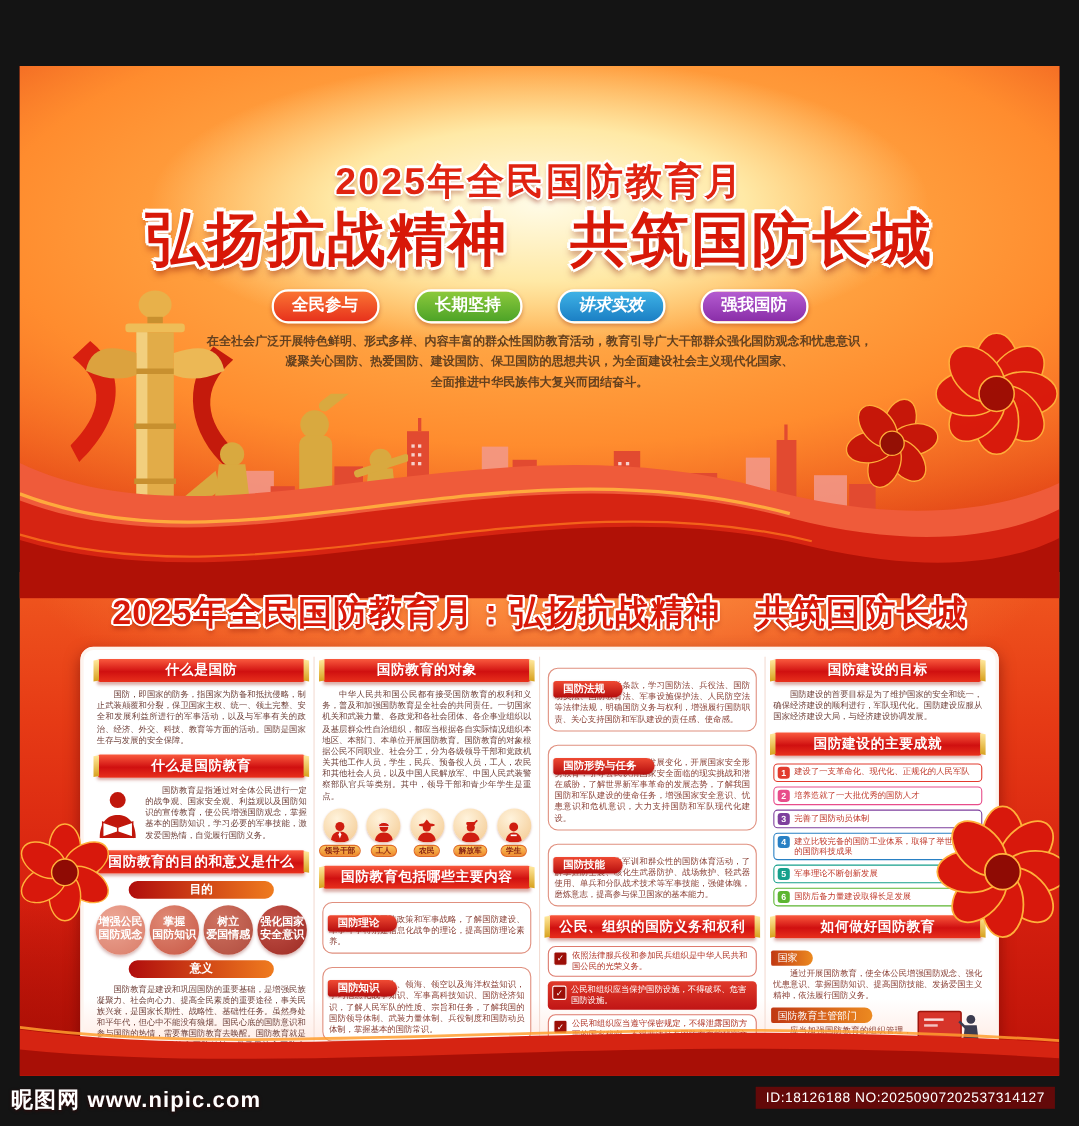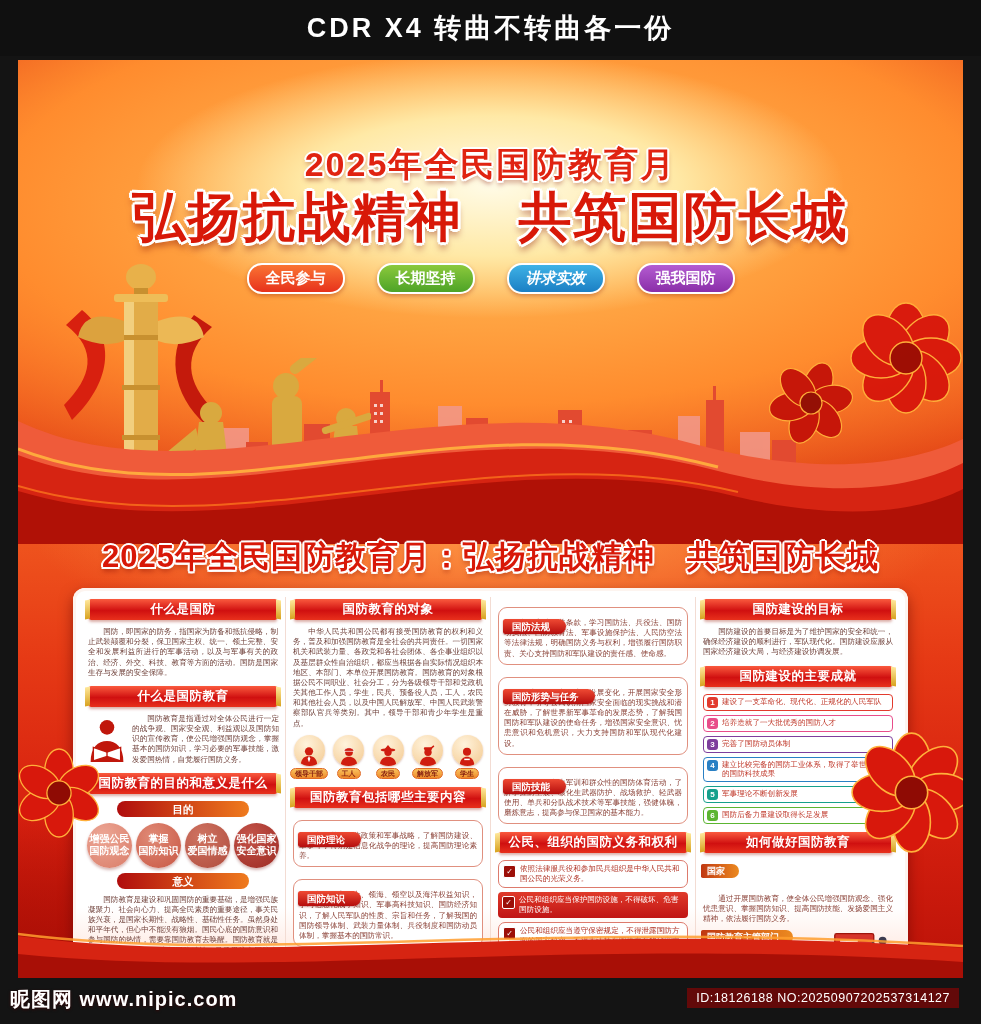--- a/index.html
+++ b/index.html
@@ -97,38 +97,35 @@
   .duty .chk{flex:none;width:11px;height:11px;margin-top:1px;background:#9c0f08;border:1px solid #fff;
              border-radius:2px;color:#fff;font-size:8px;line-height:11px;text-align:center;font-weight:700;}
   .duty.outline{border:1px solid #dd7a6c;border-radius:7px;padding:3px 4px;color:#b03325;background:#fff;}
   .duty.solid{background:linear-gradient(180deg,#e03a2a,#c01515);border-radius:4px;padding:3px 4px;color:#fff;}
   
   .ach{display:flex;gap:4px;align-items:flex-start;border:1px solid var(--c);border-radius:4px;
        padding:2px 3px;margin:4px 2px;font-size:7.6px;line-height:1.3;color:#c0392b;background:#fff;}
   .ach .num{flex:none;width:11px;height:11px;border-radius:3px;color:#fff;text-align:center;
             line-height:11px;font-weight:800;font-size:8px;background:var(--c);}
   
-  .how-tab{display:inline-block;background:linear-gradient(90deg,#c03812,#ec8a20);color:#fff;font-weight:700;
-           font-size:9px;line-height:14px;padding:0 14px 0 6px;border-radius:2px 8px 8px 2px;margin:4px 0 16px;text-align:center;}
+  .how-tab{display:inline-block;background:linear-gradient(90deg,#c03812,#ec8a20);color:#fff;font-weight:400;
+           font-size:9px;line-height:14px;padding:0 14px 0 6px;border-radius:2px 8px 8px 2px;margin:4px 0 2px;text-align:center;}
   .how-text{font-size:7.6px;line-height:1.32;color:#8a4036;text-indent:2em;margin:0 2px 2px;text-align:justify;}
   .class-illu{float:right;width:62px;height:52px;margin:2px 0 2px 4px;}
   
   .wm-site{position:absolute;left:10px;top:986px;z-index:9;color:#fff;font-weight:800;font-size:20px;
            letter-spacing:1px;text-shadow:0 1px 3px rgba(60,0,0,.8);}
   .wm-id{position:absolute;right:22px;top:988px;z-index:9;background:rgba(110,8,8,.88);color:#fff;
          font-size:12.5px;padding:3px 9px;letter-spacing:.5px;}
 </style>
 </head>
 <body>
 
 <div class="stage">
 
-  <div class="top-bar">
-    <span>CDR X4 转曲不转曲各一份</span>
-  </div>
 
   <div class="poster1">
 
     <svg class="p1-art" style="right:-8px;top:238px;" width="215" height="175" viewBox="0 0 215 175">
       <g stroke="#ffb03a" stroke-width="1.4" fill="#d8180c" opacity="0.97">
         <ellipse cx="150" cy="35" rx="20" ry="30" transform="rotate(0 150 60)"></ellipse>
         <ellipse cx="150" cy="35" rx="20" ry="30" transform="rotate(45 150 60)"></ellipse>
         <ellipse cx="150" cy="35" rx="20" ry="30" transform="rotate(90 150 60)"></ellipse>
         <ellipse cx="150" cy="35" rx="20" ry="30" transform="rotate(135 150 60)"></ellipse>
         <ellipse cx="150" cy="35" rx="20" ry="30" transform="rotate(180 150 60)"></ellipse>
@@ -232,20 +229,25 @@
     <div class="p1-sub ow-s">2025年全民国防教育月</div>
     <div class="p1-title ow">
       <span>弘扬抗战精神</span>
       <span>共筑国防长城</span>
     </div>
     <div class="p1-pills">
       <span class="pill1 pc-orange">全民参与</span>
       <span class="pill1 pc-green">长期坚持</span>
       <span class="pill1 pc-blue">讲求实效</span>
       <span class="pill1 pc-purple">强我国防</span>
+    </div>
+    <div class="p1-desc">
+      <div>在全社会广泛开展特色鲜明、形式多样、内容丰富的群众性国防教育活动，教育引导广大干部群众强化国防观念和忧患意识，</div>
+      <div>凝聚关心国防、热爱国防、建设国防、保卫国防的思想共识，为全面建设社会主义现代化国家、</div>
+      <div>全面推进中华民族伟大复兴而团结奋斗。</div>
     </div>
   </div>
 
   <div class="poster2">
     <div class="p2-title ow-s">2025年全民国防教育月：弘扬抗战精神　共筑国防长城</div>
 
     <div class="panel">
 
       <div class="col">
         <div class="ribbon">什么是国防</div>

